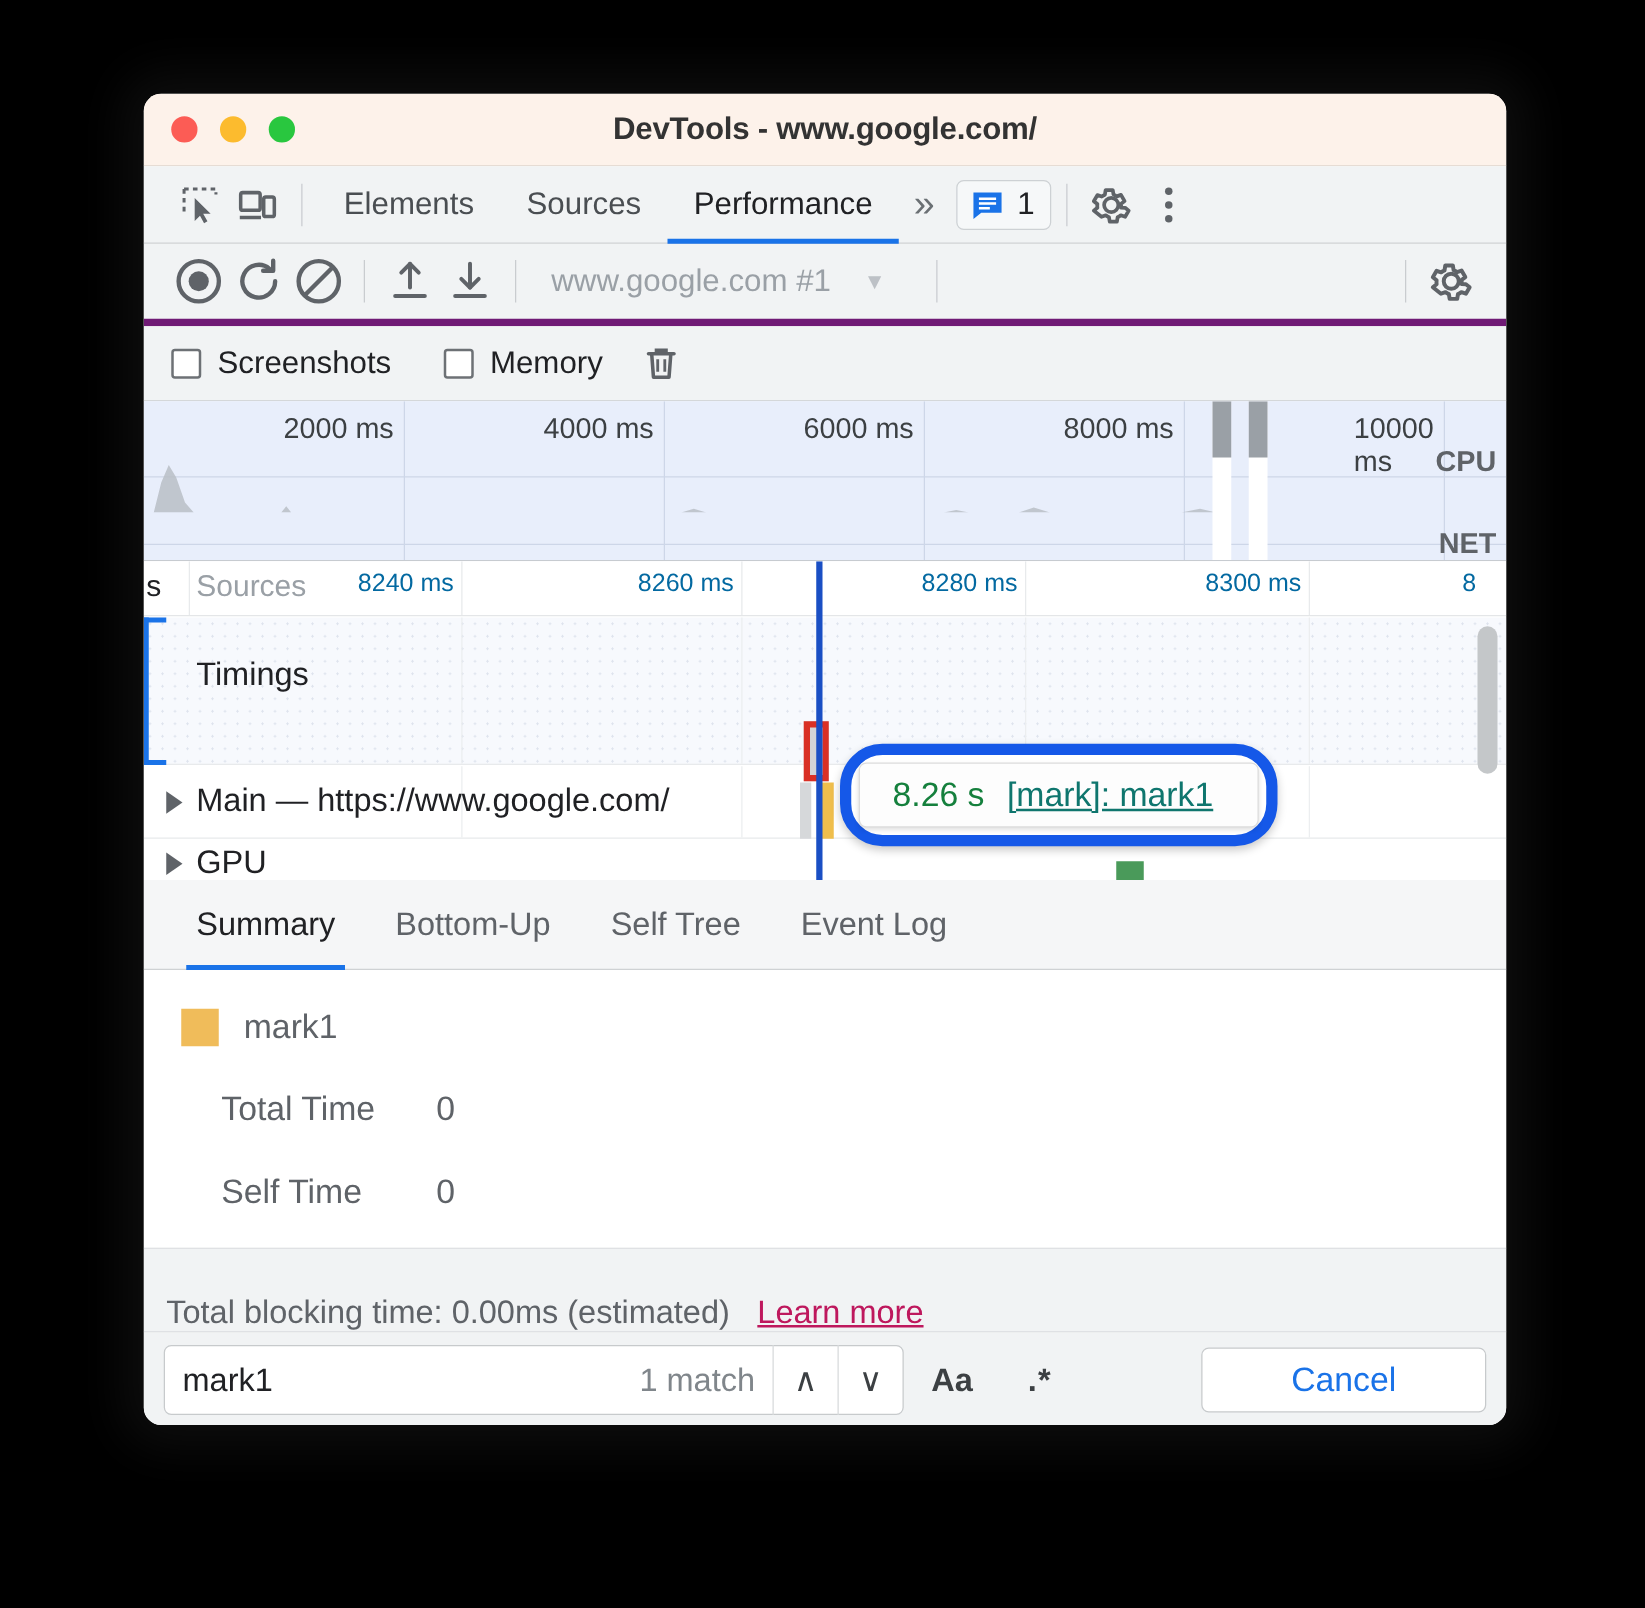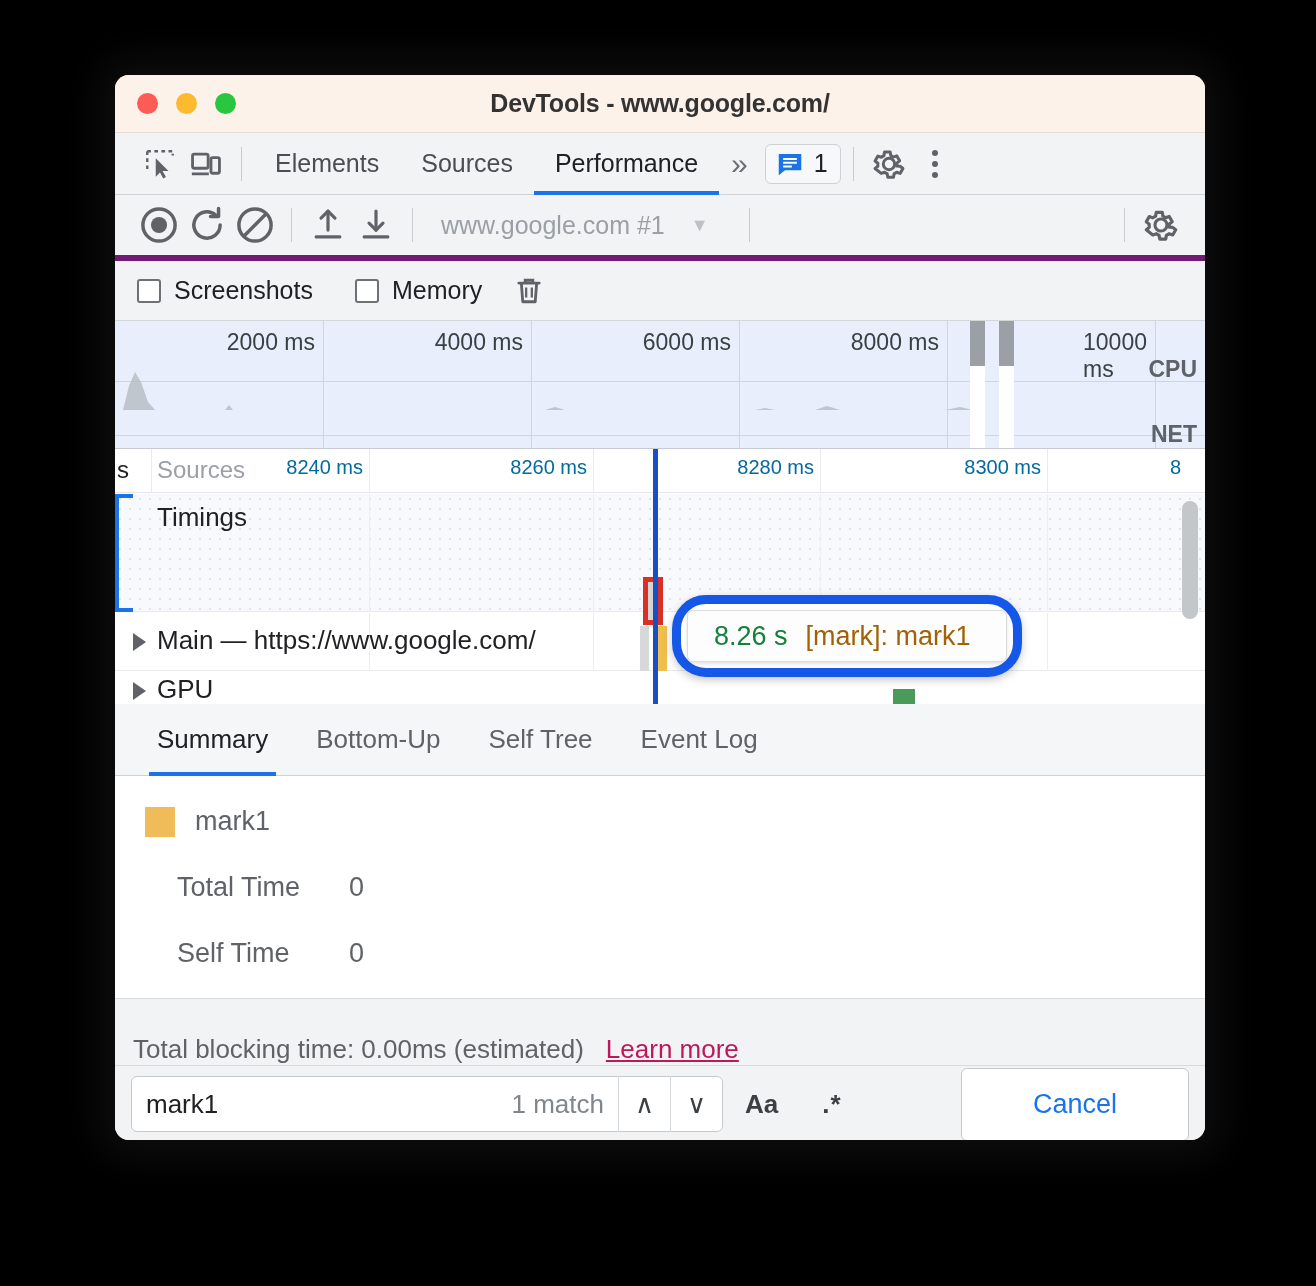--- a/index.html
+++ b/index.html
@@ -159,21 +159,21 @@
     background:#fff;
     box-shadow: 0 3px 8px rgba(0,0,0,0.22);
   }
   .callout-inner {
     position:absolute; inset:6px;
     background:#fdfdfd; border:1px solid #dcdcdc; border-radius:6px;
     display:flex; align-items:center; padding-left:26px; gap:18px;
     box-shadow: 0 2px 4px rgba(0,0,0,0.12);
   }
   .tt-time { font-size:27px; color:#15803d; }
-  .tt-name { font-size:27px; color:#a16207; }
+  .tt-name { font-size:27px; color:#0f766e;text-decoration:underline; }
 
   
   .btabs {
     height: 72px; background:#f5f6f7; display:flex; align-items:center;
     border-bottom:1px solid #cfd2d4;
   }
   .btab {
     font-size:26px; color:#5f6368; height:72px; display:flex; align-items:center;
     padding: 0 24px; position:relative;
   }
@@ -203,21 +203,21 @@
   .search-box {
     flex: 0 0 auto; width: 592px; height:56px; background:#fff;
     border:1px solid #c7cacc; border-radius:6px; display:flex; align-items:center;
   }
   .search-input { flex:1; font-size:26px; color:#202124; padding-left:14px; border:none; outline:none; background:transparent; font-family:"Liberation Sans",sans-serif; }
   .match-count { font-size:26px; color:#80868b; padding-right:14px; }
   .nav-btn { width:52px; height:56px; display:flex; align-items:center; justify-content:center; border-left:1px solid #d7dadc; font-size:26px; color:#3c4043; }
   .opt-btn { font-size:26px; color:#3c4043; padding: 0 22px; font-weight:bold; }
   .opt-btn.regex { font-weight:bold; letter-spacing:1px; }
   .cancel-btn {
-    margin-left:auto; width:228px; height:73px; background:#fff; border:1px solid #c7cacc;
+    margin-left:auto; width:228px; height:52px; background:#fff; border:1px solid #c7cacc;
     border-radius:6px; display:flex; align-items:center; justify-content:center;
     font-size:27px; color:#1a73e8;
   }
 </style>
 </head>
 <body>
 
 <div id="root">
 
   <div class="window">
@@ -383,21 +383,21 @@
         <div class="r-tick" style="left:705px">8280 ms</div>
         <div class="r-tick" style="left:932px">8300 ms</div>
         <div class="r-tick" style="left:1072px">8</div>
       </div>
 
       <div class="track-timings">
         <div class="vgrid" style="left:254px"></div>
         <div class="vgrid" style="left:478px"></div>
         <div class="vgrid" style="left:705px"></div>
         <div class="vgrid" style="left:932px"></div>
-        <span class="tr-label" style="top:8px;">Timings</span>
+        <span class="tr-label" style="top:30px;">Timings</span>
       </div>
 
       <div class="track-main">
         <div class="vgrid" style="left:254px"></div>
         <div class="vgrid" style="left:478px"></div>
         <div class="vgrid" style="left:705px"></div>
         <div class="vgrid" style="left:932px"></div>
         <span class="tri" style="top:20px;"></span>
         <span class="tr-label" style="top:12px;">Main — https://www.google.com/</span>
       </div>

